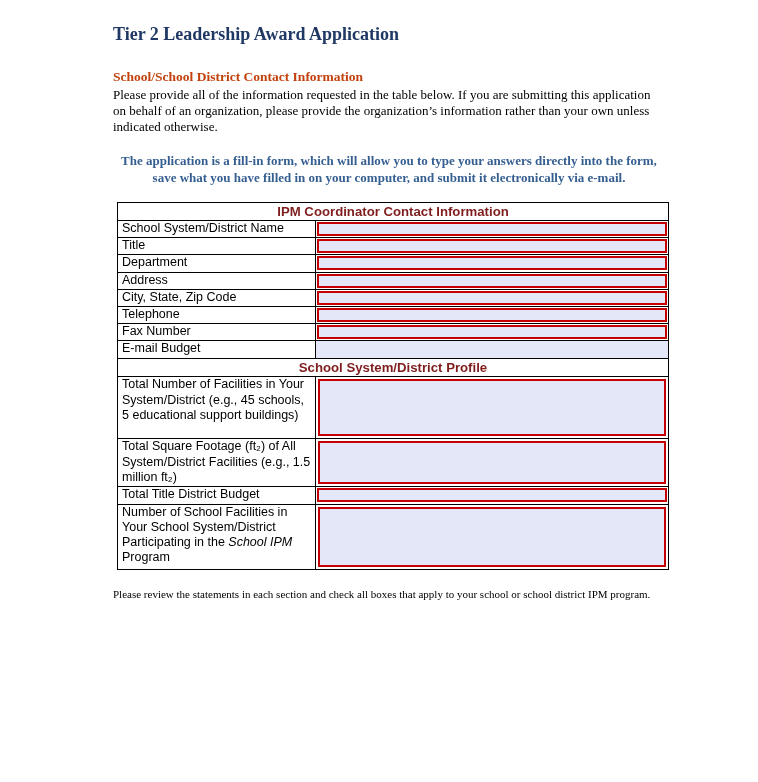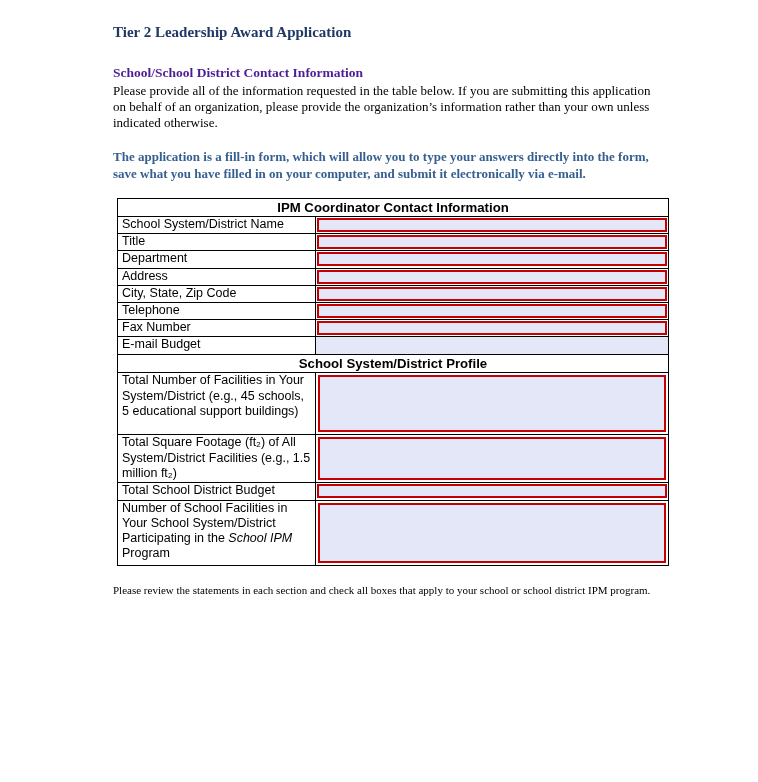--- a/index.html
+++ b/index.html
@@ -16,61 +16,62 @@
     height: 782px;
     background: #ffffff;
     font-family: "Liberation Serif", serif;
     color: #000000;
   }
   .content {
     padding: 24px 95px 0 113px;
   }
   h1.doc-title {
     font-family: "Liberation Serif", serif;
-    font-size: 15px;
+    font-size: 18px;
     font-weight: 700;
     color: #1F3864;
     margin: 0 0 24px 0;
   }
   h2.doc-subtitle {
     font-family: "Liberation Serif", serif;
     font-size: 13.5px;
     font-weight: 700;
-    color: #4c1d95;
+    color: #c2410c;
     margin: 0 0 2px 0;
   }
   p.body-text {
     font-size: 13px;
     line-height: 16px;
     margin: 0 0 18px 0;
     width: 548px;
   }
   p.note-text {
     font-size: 13px;
     line-height: 16.5px;
     font-weight: 700;
     color: #365F91;
     margin: 0 0 16px 0;
     width: 552px;
+    text-align: center;
   }
   table.form-table {
     border-collapse: collapse;
     width: 551px;
     margin-left: 4px;
     table-layout: fixed;
     font-family: "Liberation Sans", sans-serif;
     font-size: 12.5px;
   }
   table.form-table td {
     border: 1px solid #000000;
     vertical-align: top;
   }
   td.sec-header {
     text-align: center;
-    color: #000000;
+    color: #7f1d1d;
     font-weight: 700;
     font-size: 13.2px;
     padding: 1px 0;
   }
   td.label {
     padding: 0 3px 1px 4px;
     line-height: 15.2px;
   }
   td.field {
     padding: 1px;
@@ -195,21 +196,21 @@
               <textarea class="fld ta-facilities" style=""></textarea>
             </td>
         </tr>
         <tr>
           <td class="label">Total Square Footage (ft₂) of All System/District Facilities (e.g., 1.5 million ft₂)</td>
           <td class="field pad2">
               <textarea class="fld ta-sqft" style=""></textarea>
             </td>
         </tr>
         <tr>
-          <td class="label">Total School District Budget</td>
+          <td class="label">Total Title District Budget</td>
           <td class="field">
               <input type="text" class="fld" style="">
             </td>
         </tr>
         <tr>
           <td class="label"><span>Number of School Facilities in Your School System/District Participating in the </span><span class="italic">School IPM</span><span> Program</span></td>
           <td class="field pad2">
               <textarea class="fld ta-last" style=""></textarea>
             </td>
         </tr>

